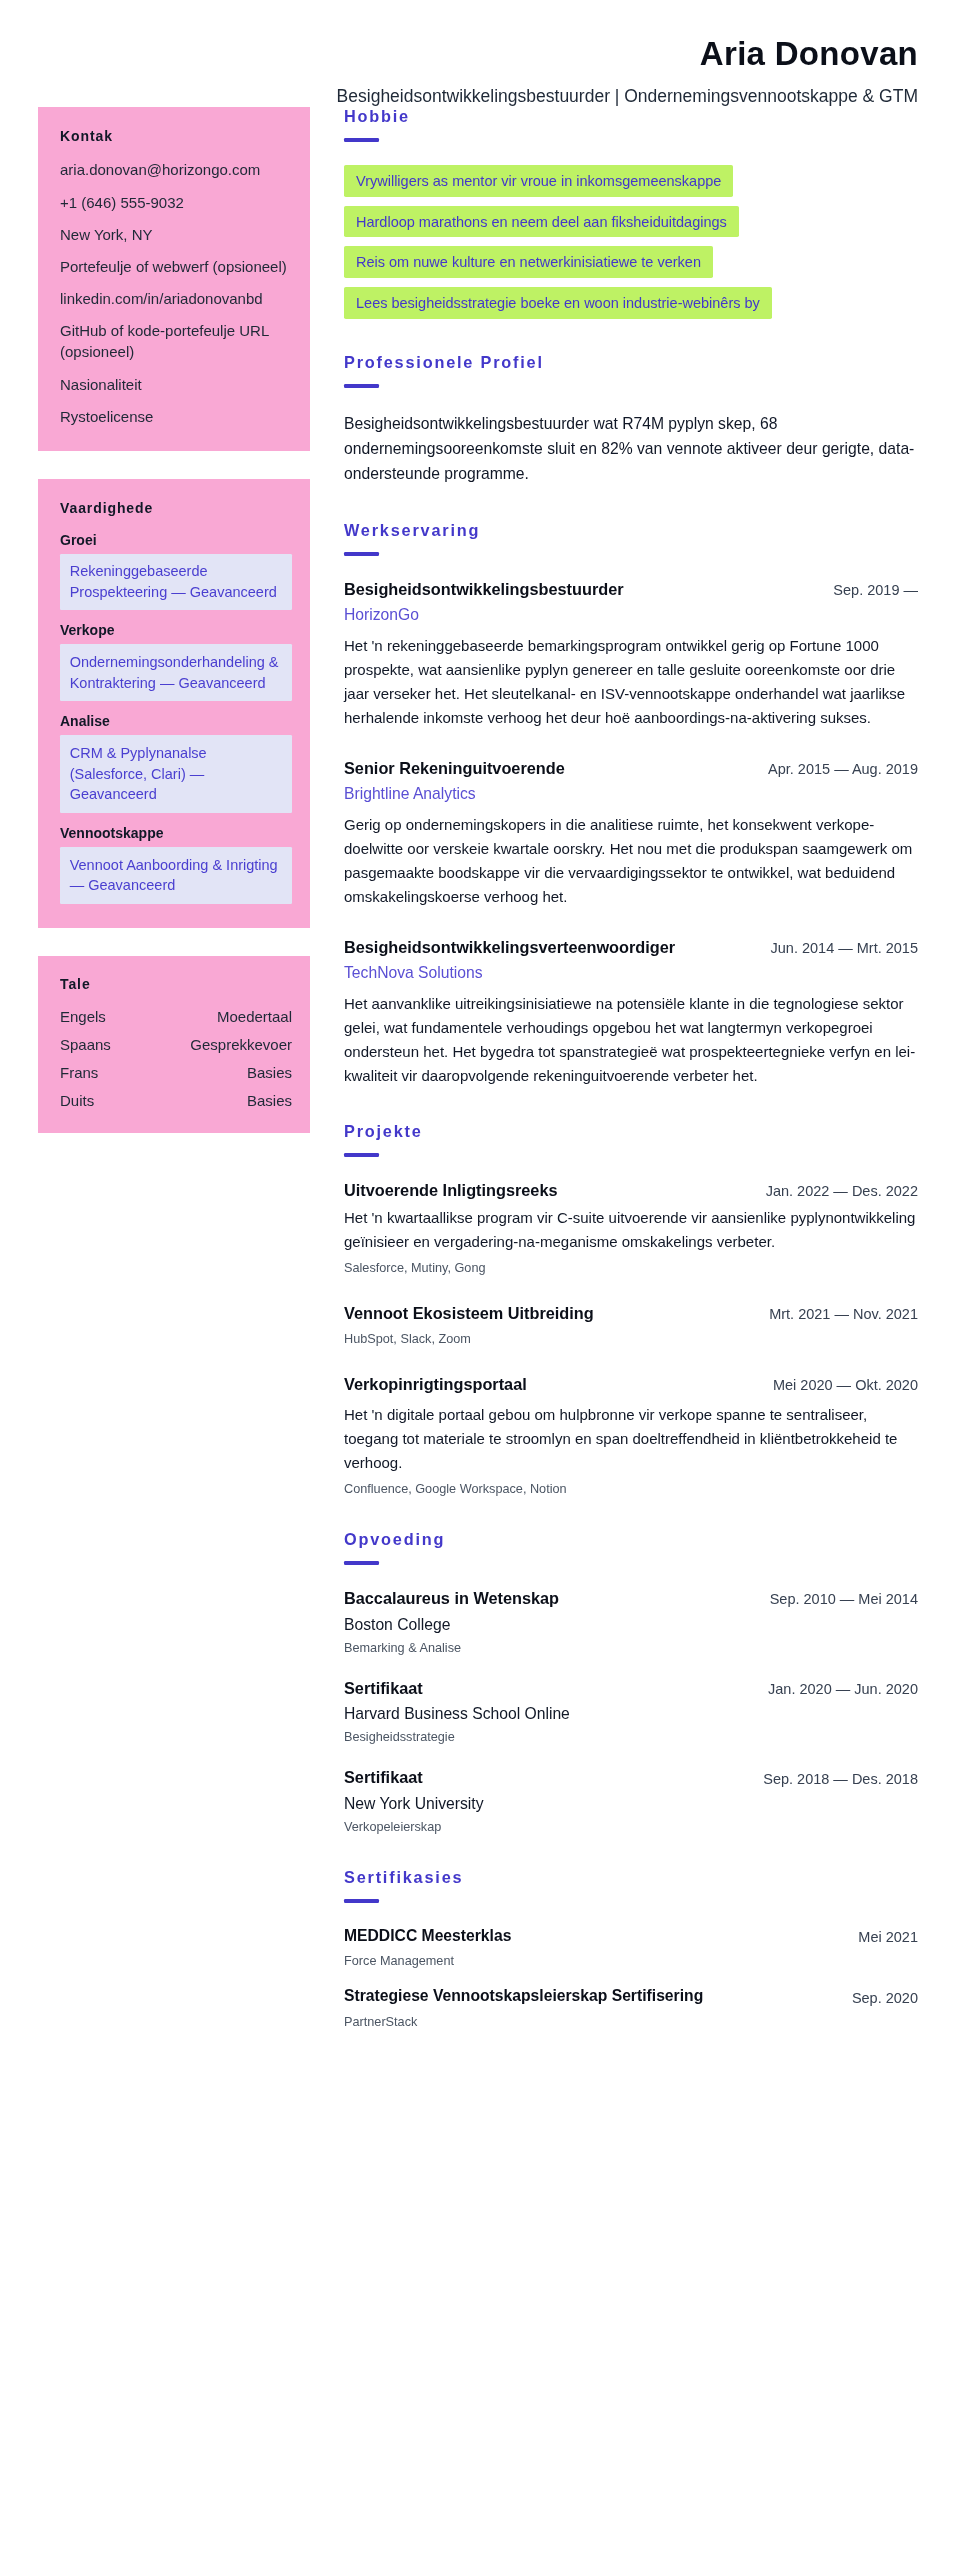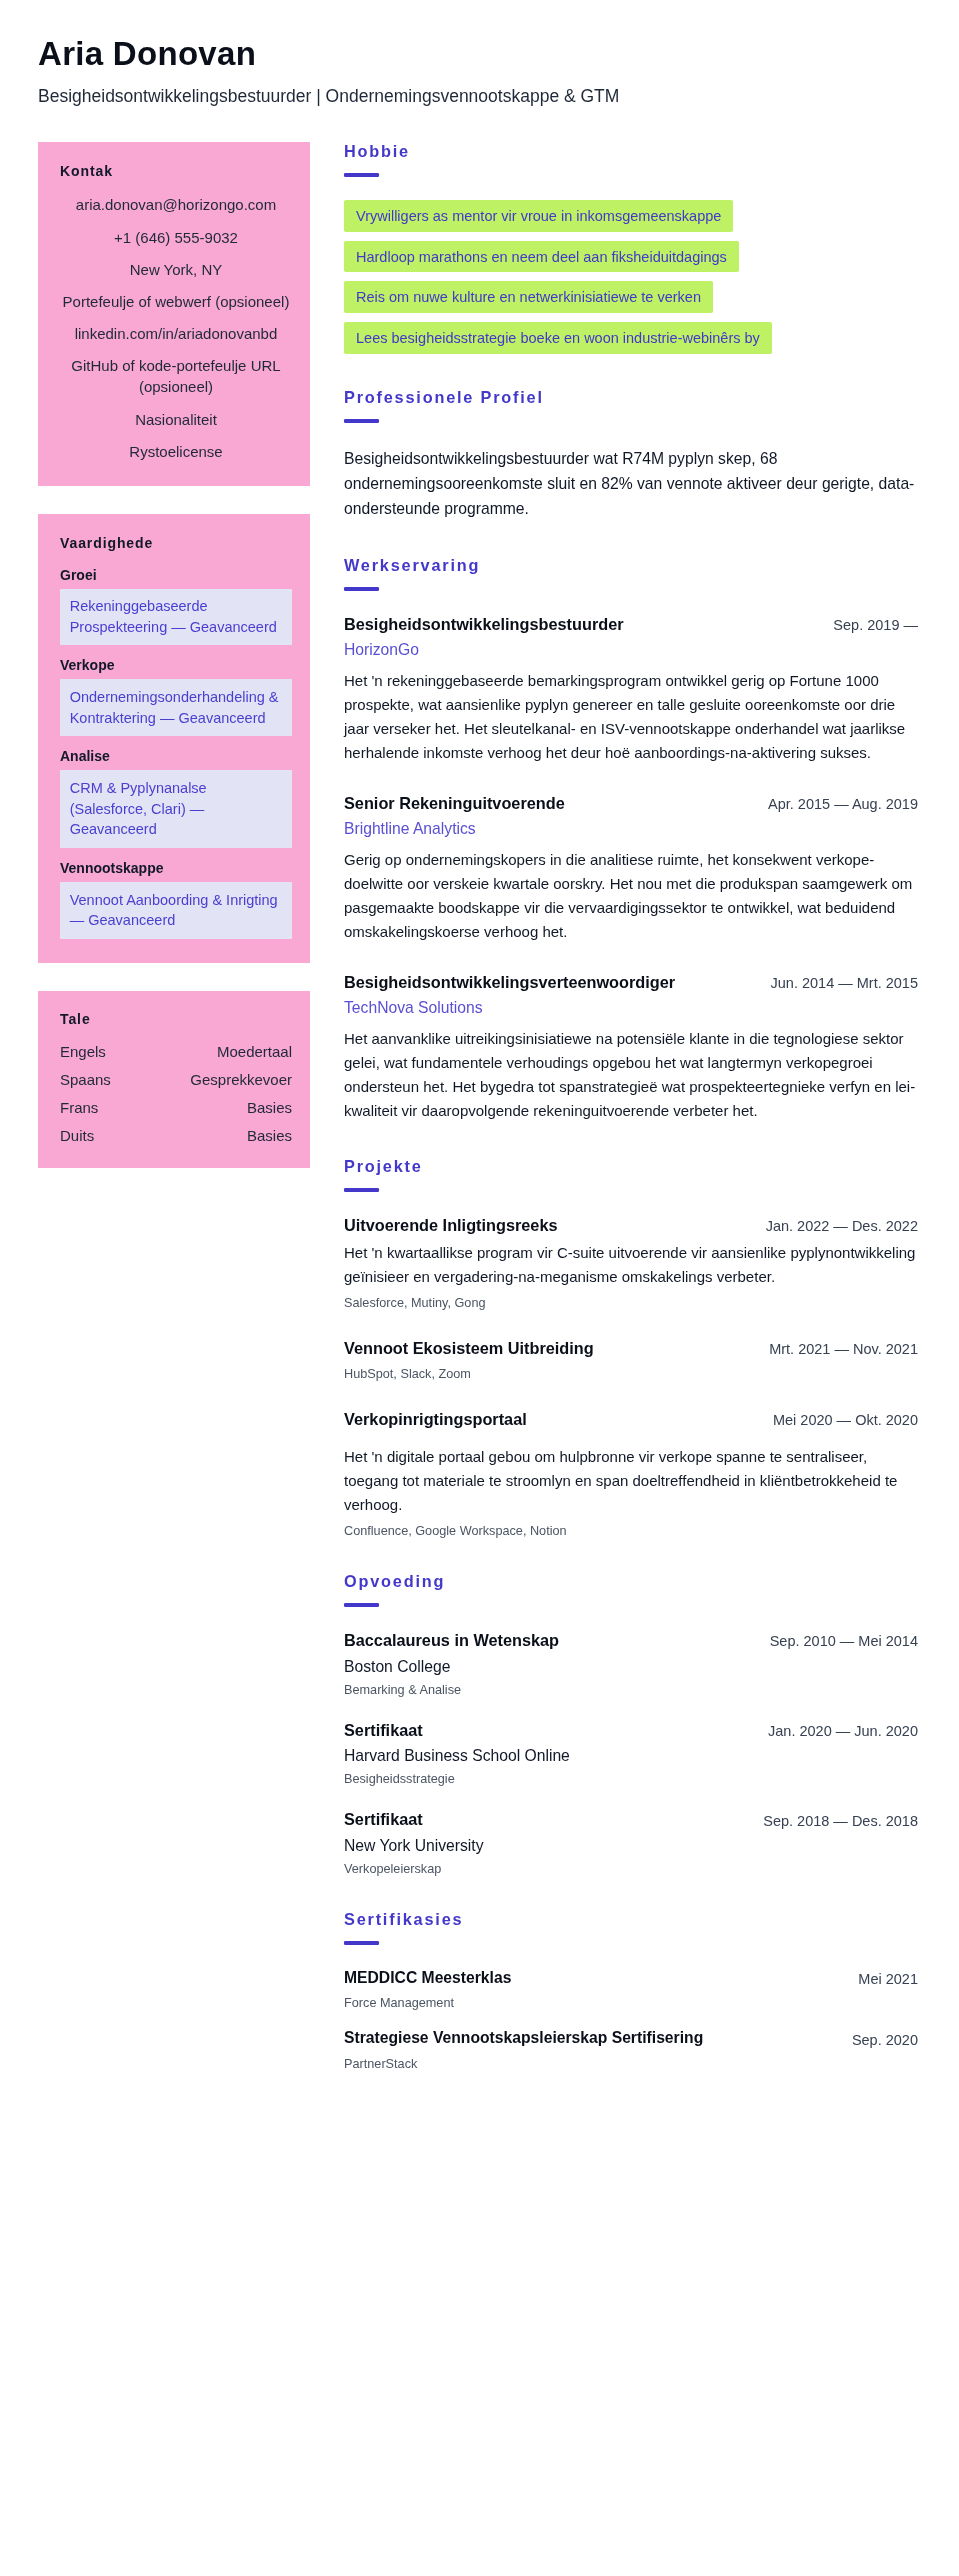--- a/index.html
+++ b/index.html
@@ -5,33 +5,33 @@
   * { margin:0; padding:0; box-sizing:border-box; }
   html,body { background:#ffffff; }
   body {
     width:959px;
     font-family:"Liberation Sans", sans-serif;
     color:#111827;
   }
   .page { width:959px; padding:35px 41px 54px 38px; }
 
   
-  .header { text-align:left; margin-bottom:35px; }
+  .header { text-align:right; }
   .name { font-size:33px; font-weight:bold; letter-spacing:0.3px; color:#0b0f19; }
   .subtitle { font-size:17.5px; color:#1f2937; margin-top:13.3px; }
 
   
   .columns { display:flex; gap:34px; align-items:flex-start; }
   .sidebar { width:272px; flex-shrink:0; }
   .main { flex:1; min-width:0; }
 
   
   .side-box { background:#f9a8d4; padding:20.5px 18px 24px 22px; margin-bottom:28px; }
   .side-box h3 { font-size:14px; font-weight:bold; letter-spacing:0.9px; color:#111827; margin-bottom:15.7px; }
-  .contact-item { font-size:15px; line-height:1.45; color:#1f2937; margin-bottom:10.3px;text-align:center; }
+  .contact-item { font-size:15px; line-height:1.45; color:#1f2937; margin-bottom:10.3px; }
   .contact-item:last-child { margin-bottom:0; }
 
   .skill-group { margin-bottom:12px; }
   .skill-group:last-child { margin-bottom:0; }
   .skill-group-label { font-size:14px; font-weight:bold; color:#111827; margin-bottom:6px; }
   .skill-pill { background:#e2e4f6; color:#4a3fd0; font-size:14.5px; line-height:1.42; padding:7.9px 9.7px; border-radius:1.2px; }
 
   .lang-row { display:flex; justify-content:space-between; font-size:15px; color:#1f2937; margin-bottom:11px; }
   .lang-row:last-child { margin-bottom:0; }
   .lang-level { text-align:right; }
@@ -223,21 +223,21 @@
                 <div class="dates">Mrt. 2021 — Nov. 2021</div>
               </div>
               <div class="small-muted">HubSpot, Slack, Zoom</div>
             </div>
 
             <div class="entry">
               <div class="entry-head">
                 <div class="entry-title">Verkopinrigtingsportaal</div>
                 <div class="dates">Mei 2020 — Okt. 2020</div>
               </div>
-              <p class="desc" style="margin-top:15px;">Het 'n digitale portaal gebou om hulpbronne vir verkope spanne te sentraliseer, toegang tot materiale te stroomlyn en span doeltreffendheid in kliëntbetrokkeheid te verhoog.</p>
+              <p class="desc" style="margin-top:8px;">Het 'n digitale portaal gebou om hulpbronne vir verkope spanne te sentraliseer, toegang tot materiale te stroomlyn en span doeltreffendheid in kliëntbetrokkeheid te verhoog.</p>
               <div class="small-muted">Confluence, Google Workspace, Notion</div>
             </div>
           </div>
       </div>
 
       <div class="section">
         <h2>Opvoeding</h2>
         <div class="rule"></div>
         <div>
 

